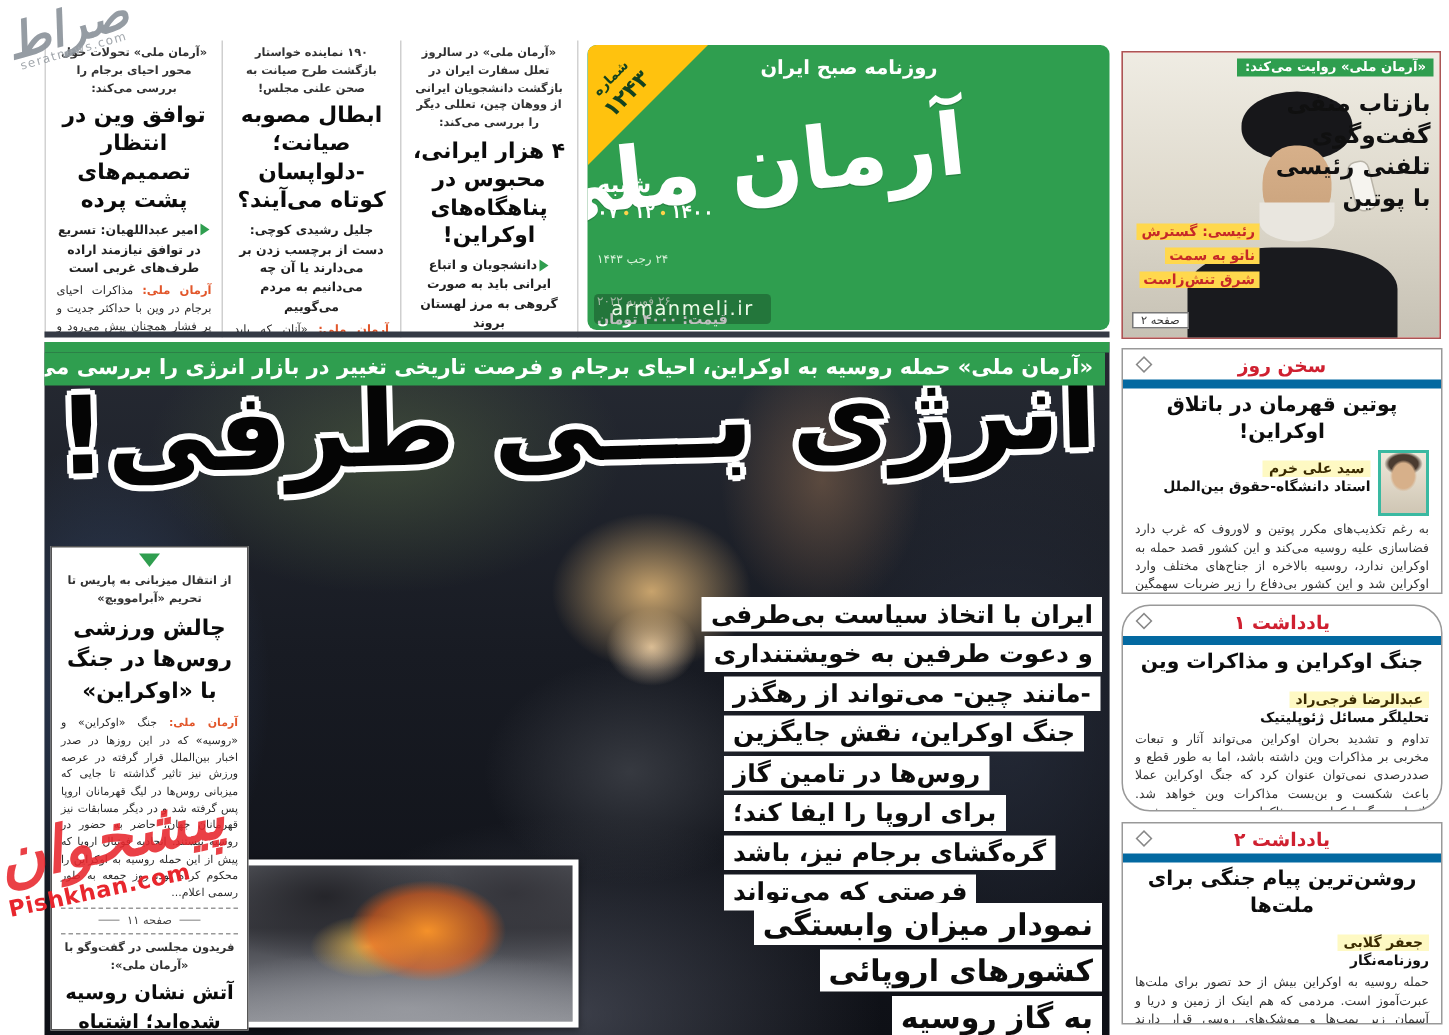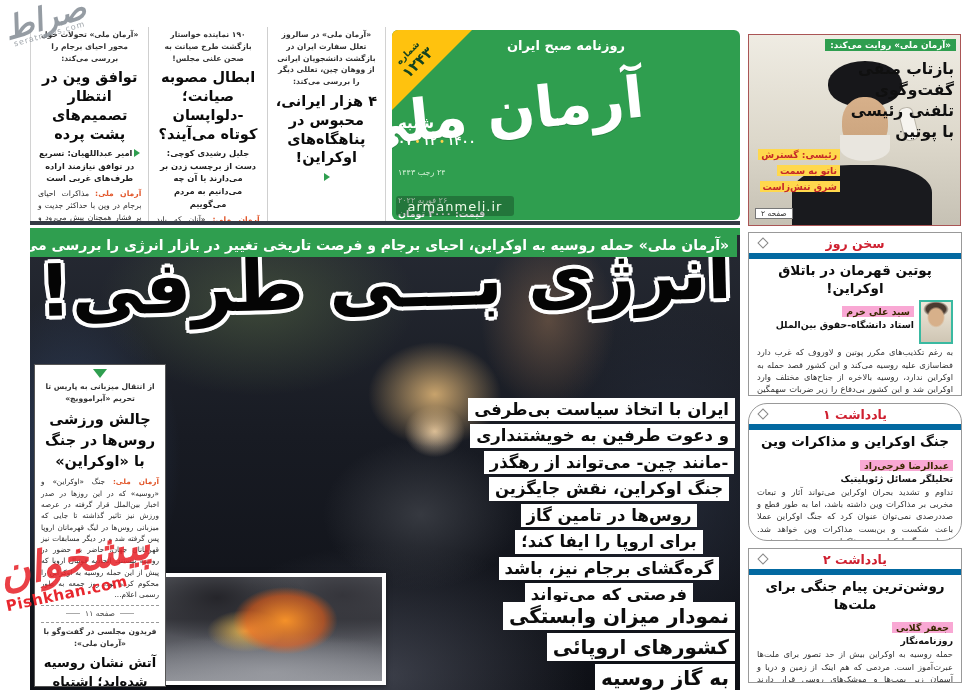--- a/index.html
+++ b/index.html
@@ -78,21 +78,21 @@
     border-bottom:6px solid #0369a1; padding-bottom:2px; margin:0 -8px 3px; position:relative; }
   .diamond-icon { position:absolute; left:10px; top:3px; width:8px; height:8px;
     background:#fff; border:1px solid #888; transform:rotate(45deg); }
   .side-headline { font-size:13.5px; font-weight:bold; color:#0d0d0d; text-align:center; line-height:1.3; margin:2px 0 3px; }
   .author-row { display:flex; gap:5px; align-items:flex-start; margin-bottom:1px; }
   .author-photo { flex:0 0 34px; height:44px; border:2px solid #3ab9a1;
     background:radial-gradient(12px 14px at 50% 38%, #d7b08a 60%, rgba(215,176,138,0) 75%),
       radial-gradient(16px 10px at 50% 18%, #4a3b30 60%, rgba(74,59,48,0) 80%),
       linear-gradient(#efe8da,#cfc6b4); }
   .author-meta { flex:1; }
-  .author-name { display:inline-block; background:#f9a8d4; color:#3a2a00; font-size:9.3px;
+  .author-name { display:inline-block; background:#fef9c3; color:#3a2a00; font-size:9.3px;
     font-weight:bold; padding:0 4px; margin-bottom:0; }
   .author-role { font-size:9.3px; font-weight:bold; color:#111; }
   .side-body { font-size:8.3px; color:#333; text-align:justify; line-height:1.5; margin-top:2px; }
   
   .main-photo { position:absolute; left:30px; top:228px; width:710px; height:462px; overflow:hidden;
     background:
       radial-gradient(95px 75px at 57% 36%, rgba(209,170,112,.95), rgba(209,170,112,0) 70%),
       radial-gradient(42px 36px at 57% 44%, rgba(233,206,170,.95), rgba(233,206,170,0) 72%),
       radial-gradient(130px 100px at 55% 62%, rgba(56,59,66,.95), rgba(56,59,66,0) 75%),
       radial-gradient(150px 230px at 6% 50%, rgba(62,88,132,.6), rgba(62,88,132,0) 72%),
@@ -103,21 +103,21 @@
       linear-gradient(180deg,#262a33 0%,#181b23 45%,#0e1016 100%);
   }
   .green-rule { position:absolute; top:0; left:0; right:0; height:7px; background:#2f9e4f; z-index:3; }
   .main-kicker { position:absolute; top:7px; right:3px; background:#2f9e4f; color:#fff;
     font-size:14px; font-weight:bold; padding:2px 8px 4px; white-space:nowrap; z-index:3; }
   .main-headline { position:absolute; top:12px; left:0; right:0; text-align:center; z-index:2;
     font-size:72px; font-weight:bold; color:#050505; white-space:nowrap; transform:rotate(-1.5deg);
     text-shadow:-3px -3px 0 #fff, 3px -3px 0 #fff, -3px 3px 0 #fff, 3px 3px 0 #fff,
       0 -4px 0 #fff, 0 4px 0 #fff, -4px 0 0 #fff, 4px 0 0 #fff; }
   
-  .deck { position:absolute; top:170px; right:5px; width:252px; text-align:center; z-index:2; }
+  .deck { position:absolute; top:170px; right:5px; width:252px; text-align:left; z-index:2; }
   .deck-line { margin-bottom:3px; }
   .deck-line > span { display:inline-block; background:#fff; color:#0d0d0d; font-weight:bold;
     font-size:16.5px; line-height:1.3; padding:1px 6px; white-space:nowrap; }
   .chart-note { position:absolute; top:374px; right:5px; width:252px; text-align:right; z-index:2; }
   .chart-note .deck-line > span { font-size:20px; }
   .tag-row { text-align:right; padding-left:0; padding-right:60px; margin-top:4px; direction:ltr; }
   .pages-tag { display:inline-block; background:#1d1f24; color:#eee; font-size:7.6px;
     border:1px solid #9a9a9a; padding:1px 7px; direction:rtl; }
   
   .left-box { position:absolute; top:136px; left:4px; bottom:3px; width:132px; background:#fff;
@@ -159,21 +159,21 @@
 
 <div class="serat-mark">
   <div class="serat-logo">صراط</div>
   <span class="serat-site">seratnews.com</span>
 </div>
 
 <div class="top-briefs">
   <article class="brief">
     <div class="brief-kicker">«آرمان ملی» در سالروز تعلل سفارت ایران در بازگشت دانشجویان ایرانی از ووهان چین، تعللی دیگر را بررسی می‌کند:</div>
     <h2 class="brief-headline">۴ هزار ایرانی، محبوس در پناهگاه‌های اوکراین!</h2>
-    <div class="brief-sub"><span class="green-tri"></span></div>
+    <div class="brief-sub"><span class="green-tri"></span><span>دانشجویان و اتباع ایرانی باید به صورت گروهی به مرز لهستان بروند</span></div>
     <p class="brief-body"> </p>
 
   </article>
   <article class="brief">
     <div class="brief-kicker">۱۹۰ نماینده خواستار بازگشت طرح صیانت به صحن علنی مجلس!</div>
     <h2 class="brief-headline">ابطال مصوبه صیانت؛ -دلواپسان کوتاه می‌آیند؟</h2>
     <div class="brief-sub">جلیل رشیدی کوچی: دست از برچسب زدن بر می‌دارند یا آن چه می‌دانیم به مردم می‌گوییم</div>
     <p class="brief-body"><span class="lead-label">آرمان ملی:</span> <span>«آنان که باید صیانت کنند مردم‌اند و باید از مسئولین صیانت کنند»؛ کلماتی که «سیدحسن خمینی» یادگار امام نوشت و گوشزدی به مسئولان بود. طرح...</span></p>
 
   </article>

